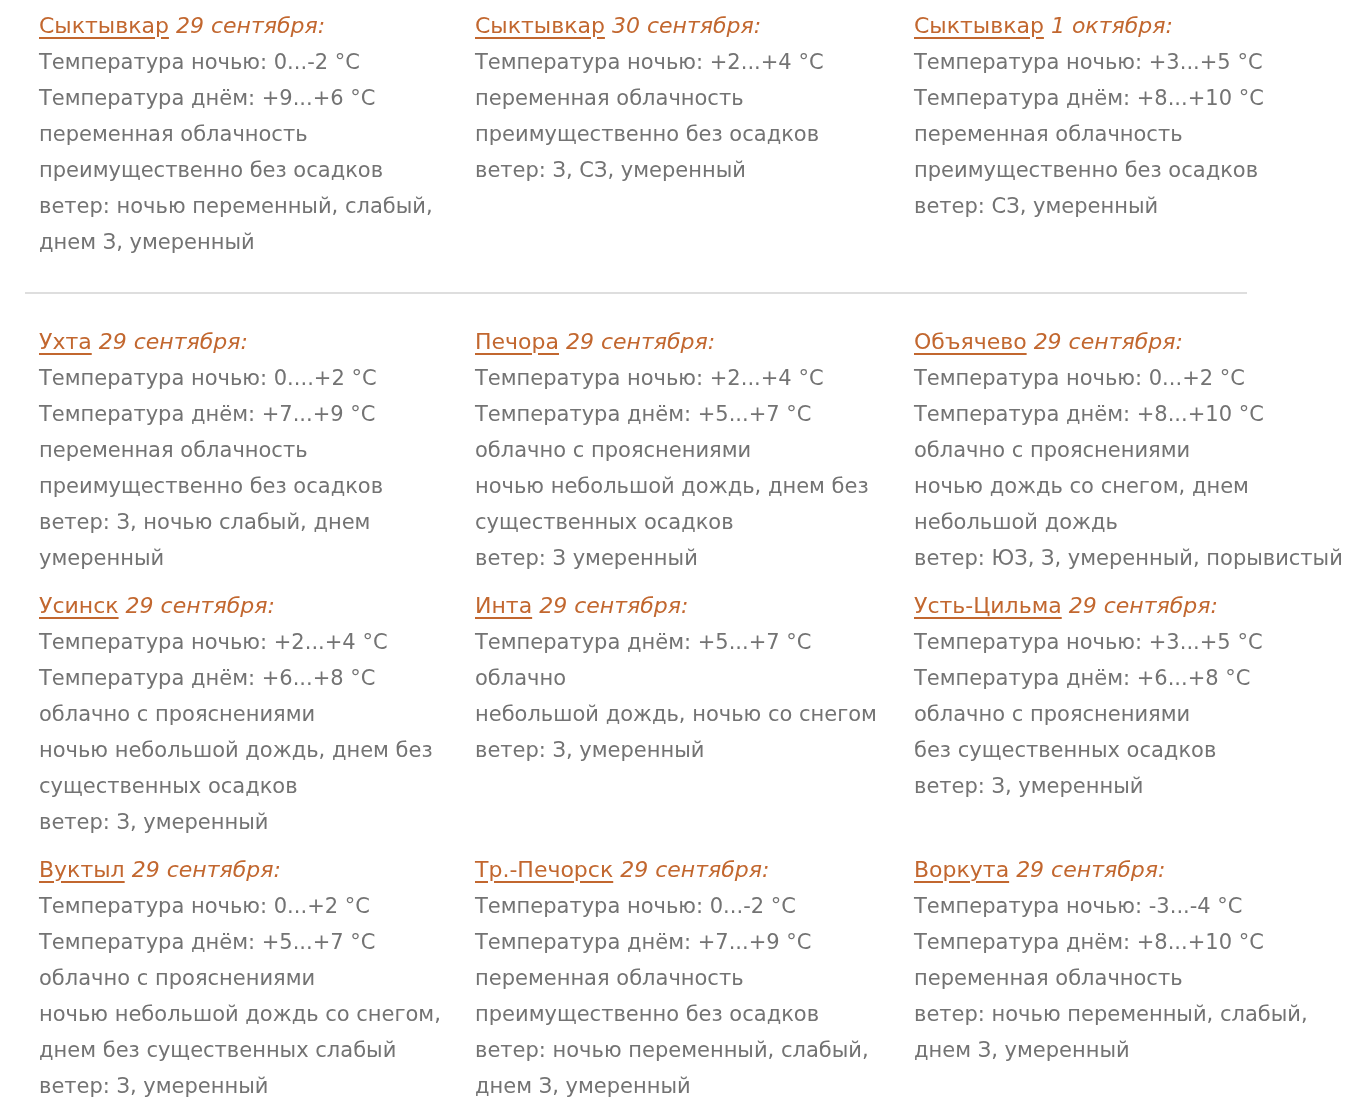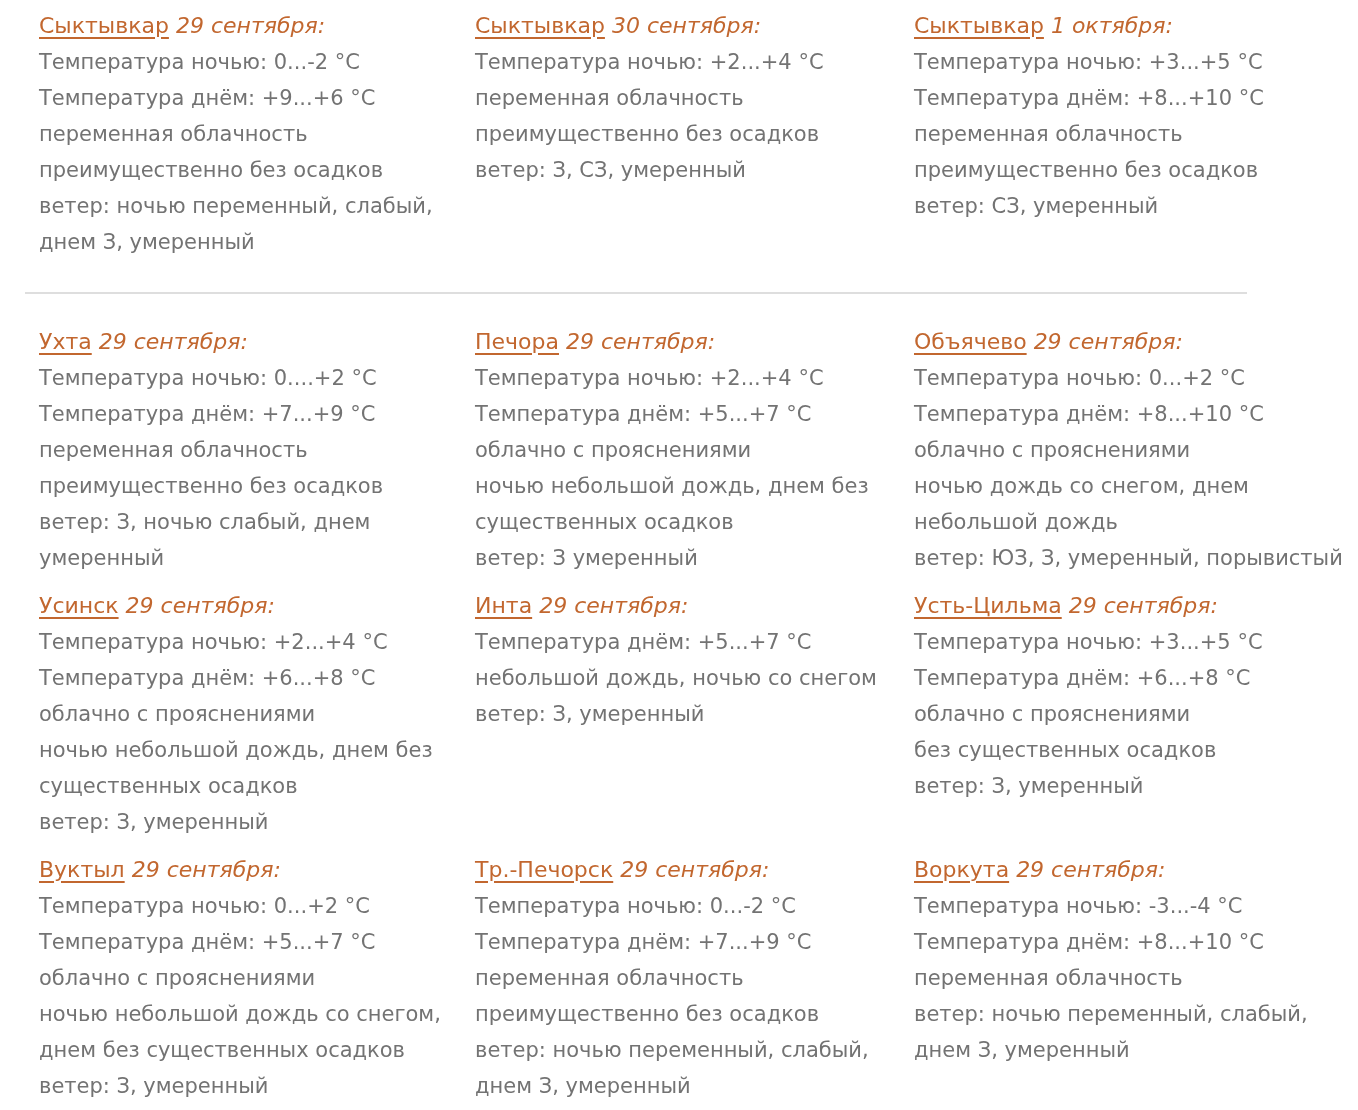--- a/index.html
+++ b/index.html
@@ -150,20 +150,21 @@
         <div class="line">существенных осадков</div>
         <div class="line">ветер: З, умеренный</div>
       </div>
 
   <div class="block">
     <div class="title">
       <a class="city" href="#">Инта</a>
       <span class="date"> 29 сентября:</span>
     </div>
         <div class="line">Температура днём: +5...+7 °C</div>
+        <div class="line">облачно</div>
         <div class="line">небольшой дождь, ночью со снегом</div>
         <div class="line">ветер: З, умеренный</div>
       </div>
 
   <div class="block">
     <div class="title">
       <a class="city" href="#">Усть-Цильма</a>
       <span class="date"> 29 сентября:</span>
     </div>
   <div class="line">Температура ночью: +3...+5 °C</div>
@@ -175,21 +176,21 @@
 
   <div class="block">
     <div class="title">
       <a class="city" href="#">Вуктыл</a>
       <span class="date"> 29 сентября:</span>
     </div>
   <div class="line">Температура ночью: 0...+2 °C</div>
         <div class="line">Температура днём: +5...+7 °C</div>
         <div class="line">облачно с прояснениями</div>
         <div class="line">ночью небольшой дождь со снегом,</div>
-        <div class="line">днем без существенных осадков</div>
+        <div class="line">днем без существенных слабый</div>
         <div class="line">ветер: З, умеренный</div>
       </div>
 
   <div class="block">
     <div class="title">
       <a class="city" href="#">Тр.-Печорск</a>
       <span class="date"> 29 сентября:</span>
     </div>
   <div class="line">Температура ночью: 0...-2 °C</div>
         <div class="line">Температура днём: +7...+9 °C</div>

